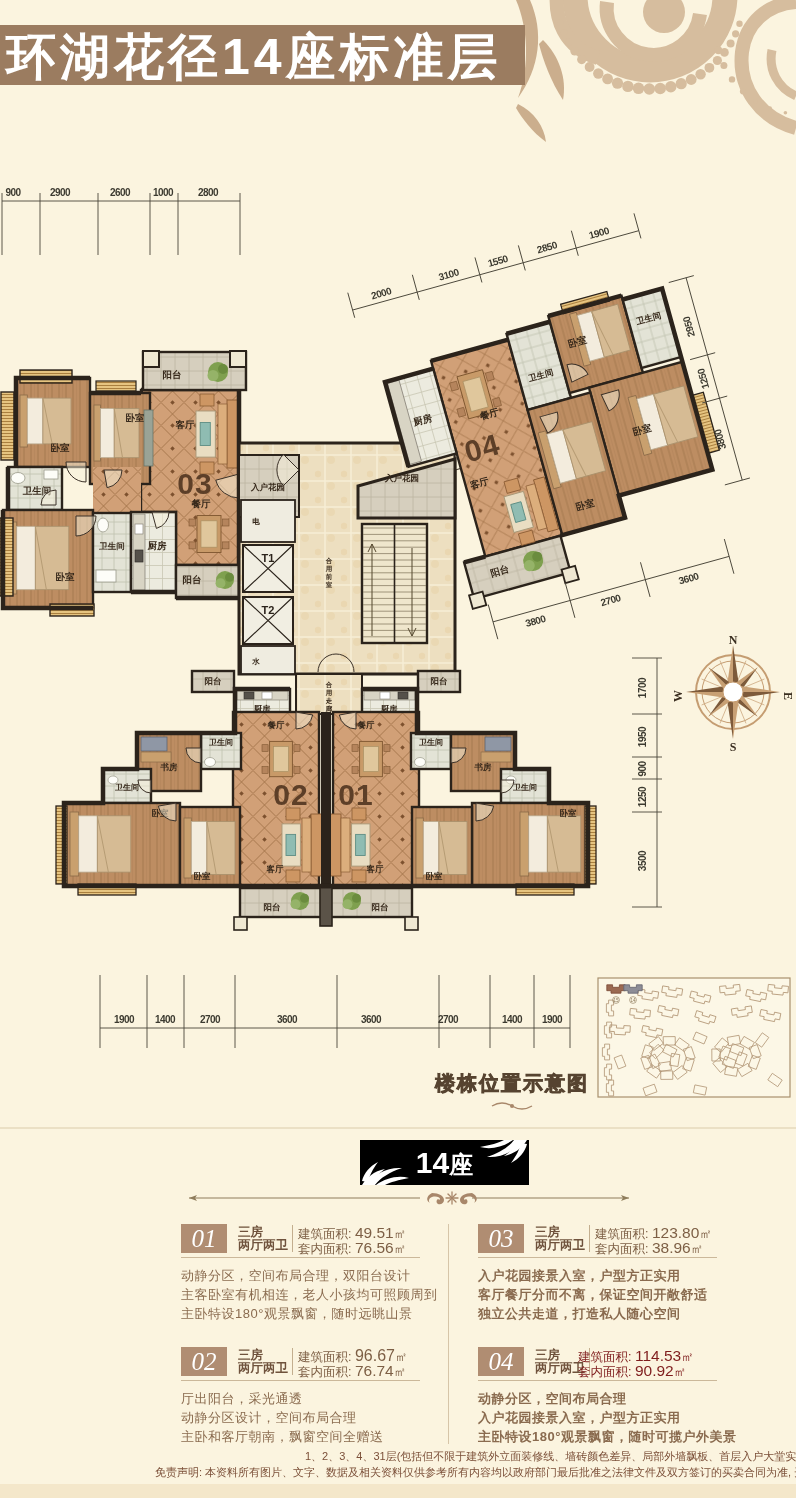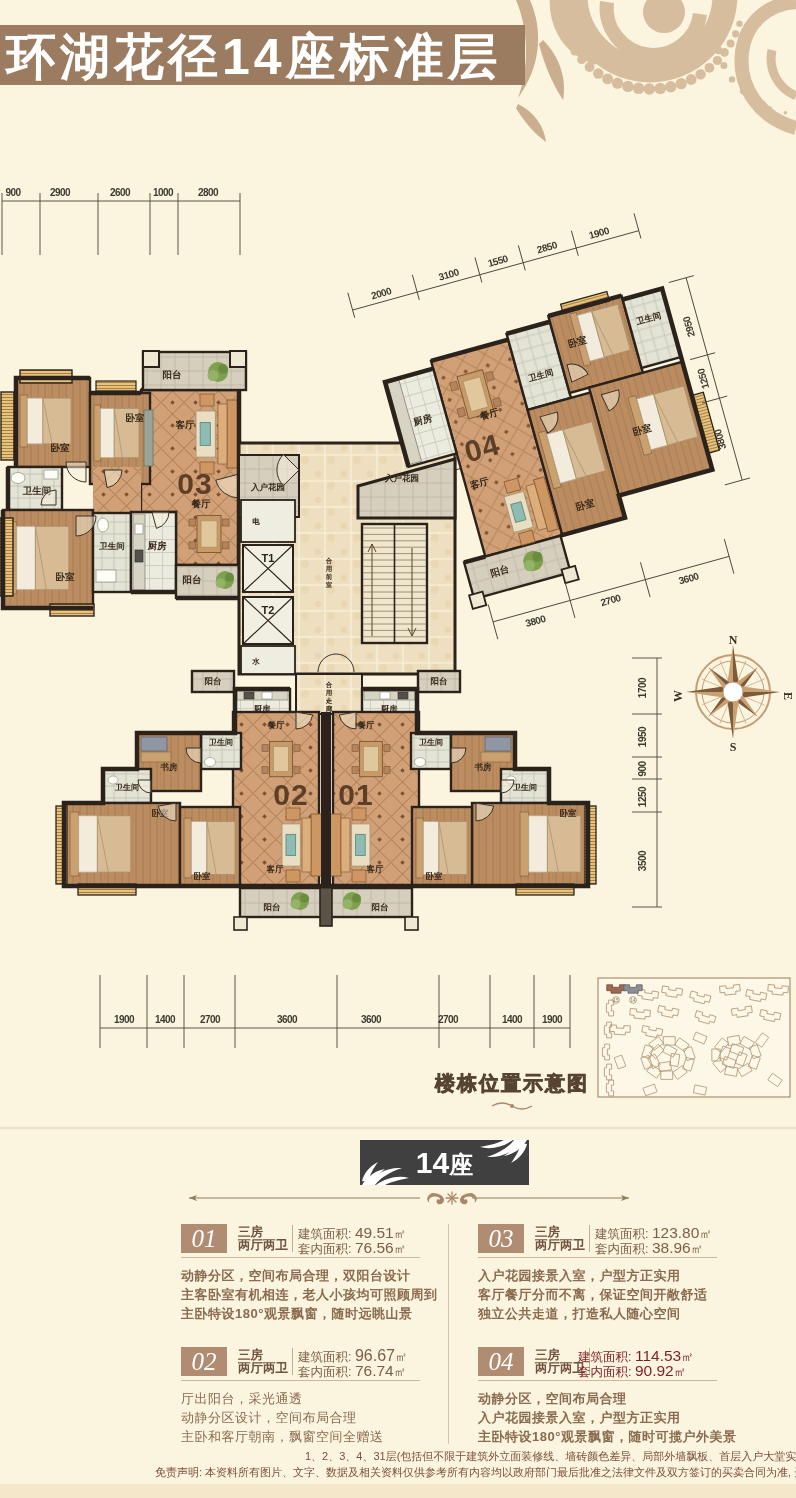--- a/index.html
+++ b/index.html
@@ -983,21 +983,21 @@
 <g>
       <path d="M492,1106 Q502,1100 512,1106 Q522,1112 532,1106" fill="none" stroke="#a8876a" stroke-width="1.4"></path>
       <circle cx="512" cy="1106" r="2" fill="#a8876a"></circle>
     </g>
 
 <g>
       <line x1="0.0" y1="1128.0" x2="796.0" y2="1128.0" stroke="#e6dabc" stroke-width="1.5"></line>
     </g>
 </svg>
 
-<div class="abs" style="left:360px;top:1140px;width:169px;height:45px;background:#404040;">
+<div class="abs" style="left:360px;top:1140px;width:169px;height:45px;background:#000000;">
 <svg width="169" height="45" style="position:absolute;left:0;top:0">
       <g fill="#ffffff">
         <path d="M2,45 C6,38 14,31 25,29 C18,34 12,40 10,45 Z"></path>
         <path d="M6,45 C14,34 27,27 42,28 C30,32 20,38 15,45 Z"></path>
         <path d="M16,45 C26,38 38,35 49,38 C39,40 30,42 25,45 Z"></path>
         <path d="M2,41 C4,33 10,26 18,22 C13,29 9,36 8,42 Z"></path>
         <path d="M167,0 C163,7 155,14 144,16 C151,11 157,5 159,0 Z"></path>
         <path d="M163,0 C155,11 142,18 127,17 C139,13 149,7 154,0 Z"></path>
         <path d="M153,0 C143,7 131,10 120,7 C130,5 139,3 144,0 Z"></path>
         <path d="M167,4 C165,12 159,19 151,23 C156,16 160,9 161,3 Z"></path>
@@ -1026,21 +1026,21 @@
 <div class="abs" style="left:181px;top:1224px;width:46px;height:29px;background:#b08d72;color:#fff;text-align:center;font-family:'Liberation Serif',serif;font-style:italic;font-size:25px;line-height:29px;">01</div>
 
 <div class="abs" style="left:238px;top:1226px;width:60px;color:#6f523c;font-weight:bold;font-size:12.5px;line-height:13px;">三房<br>两厅两卫</div>
 
 <div class="abs" style="left:292px;top:1225px;width:1px;height:27px;background:#c3ae8e;"></div>
 
 <div class="abs" style="left:298px;top:1226px;width:170px;color:#7d5f45;font-size:12.5px;line-height:13px;">建筑面积: <span style="font-size:15.5px;">49.51</span>㎡<br>套内面积: <span style="font-size:15.5px;">76.56</span>㎡</div>
 
 <div class="abs" style="left:181px;top:1257px;width:239px;height:1px;background:#cbb89a;"></div>
 
-<div class="abs" style="left:181px;top:1266px;width:268px;color:#8a6b4f;font-weight:bold;font-size:13px;line-height:19px;letter-spacing:0.5px;">动静分区，空间布局合理，双阳台设计<br>主客卧室有机相连，老人小孩均可照顾周到<br>主卧特设180°观景飘窗，随时远眺山景</div>
+<div class="abs" style="left:181px;top:1266px;width:268px;color:#8a6b4f;font-weight:normal;font-size:13px;line-height:19px;letter-spacing:0.5px;">动静分区，空间布局合理，双阳台设计<br>主客卧室有机相连，老人小孩均可照顾周到<br>主卧特设180°观景飘窗，随时远眺山景</div>
 
 <div class="abs" style="left:478px;top:1224px;width:46px;height:29px;background:#b08d72;color:#fff;text-align:center;font-family:'Liberation Serif',serif;font-style:italic;font-size:25px;line-height:29px;">03</div>
 
 <div class="abs" style="left:535px;top:1226px;width:60px;color:#6f523c;font-weight:bold;font-size:12.5px;line-height:13px;">三房<br>两厅两卫</div>
 
 <div class="abs" style="left:589px;top:1225px;width:1px;height:27px;background:#c3ae8e;"></div>
 
 <div class="abs" style="left:595px;top:1226px;width:170px;color:#7d5f45;font-size:12.5px;line-height:13px;">建筑面积: <span style="font-size:15.5px;">123.80</span>㎡<br>套内面积: <span style="font-size:15.5px;">38.96</span>㎡</div>
 
 <div class="abs" style="left:478px;top:1257px;width:239px;height:1px;background:#cbb89a;"></div>

